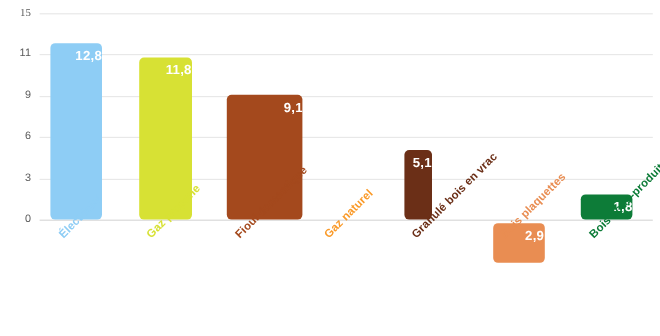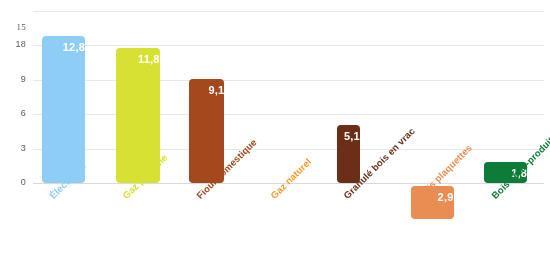--- a/index.html
+++ b/index.html
@@ -66,34 +66,34 @@
       <div class="grid-line" style="top: 114.2px;"></div>
       <div class="grid-line" style="top: 79.8px;"></div>
       <div class="grid-line" style="top: 45.4px;"></div>
       <div class="grid-line" style="top: 11px;"></div>
     </div>
   <div id="yaxis">
       <div class="ytick" style="top: 178px;">0</div>
       <div class="ytick" style="top: 143.6px;">3</div>
       <div class="ytick" style="top: 109.2px;">6</div>
       <div class="ytick" style="top: 74.8px;">9</div>
-      <div class="ytick" style="top: 40.4px;">18</div>
-      <div class="ytick" style="top: 23px; font-family: Liberation Serif, serif;">15</div>
+      <div class="ytick" style="top: 40.4px;">11</div>
+      <div class="ytick" style="top: 6px; font-family: Liberation Serif, serif;">15</div>
     </div>
 
   <div id="plot">
       <div class="bar" style="left: 9px; top: 36.2267px; width: 43px; height: 146.773px; background: rgb(142, 205, 245);">
         <div class="bar-value">12,8</div>
       </div>
       <div class="cat-label" style="left: 21.5px; top: 191px; color: rgb(142, 205, 245);">Électricité</div>
       <div class="bar" style="left: 82.7px; top: 47.6933px; width: 43px; height: 135.307px; background: rgb(215, 225, 52); padding-left: 44px;">
         <div class="bar-value">11,8</div>
       </div>
       <div class="cat-label" style="left: 95.2px; top: 191px; color: rgb(215, 225, 52);">Gaz propane</div>
-      <div class="bar" style="left: 156.4px; top: 78.6533px; width: 35px; height: 104.347px; background: rgb(164, 73, 29); padding-left: 24px;">
+      <div class="bar" style="left: 156.4px; top: 78.6533px; width: 63px; height: 104.347px; background: rgb(164, 73, 29); padding-left: 24px;">
         <div class="bar-value">9,1</div>
       </div>
       <div class="cat-label" style="left: 168.9px; top: 191px; color: rgb(164, 73, 29);">Fioul domestique</div>
       <div class="cat-label" style="left: 242.6px; top: 191px; color: rgb(250, 154, 41);">Gaz naturel</div>
       <div class="bar" style="left: 303.8px; top: 124.52px; width: 23px; height: 58.48px; background: rgb(107, 47, 23);">
         <div class="bar-value">5,1</div>
       </div>
       <div class="cat-label" style="left: 316.3px; top: 191px; color: rgb(107, 47, 23);">Granulé bois en vrac</div>
       <div class="bar" style="left: 377.5px; top: 149.747px; width: 43px; height: 33.2533px; background: rgb(233, 141, 82); margin-top: 36px;">
         <div class="bar-value">2,9</div>

